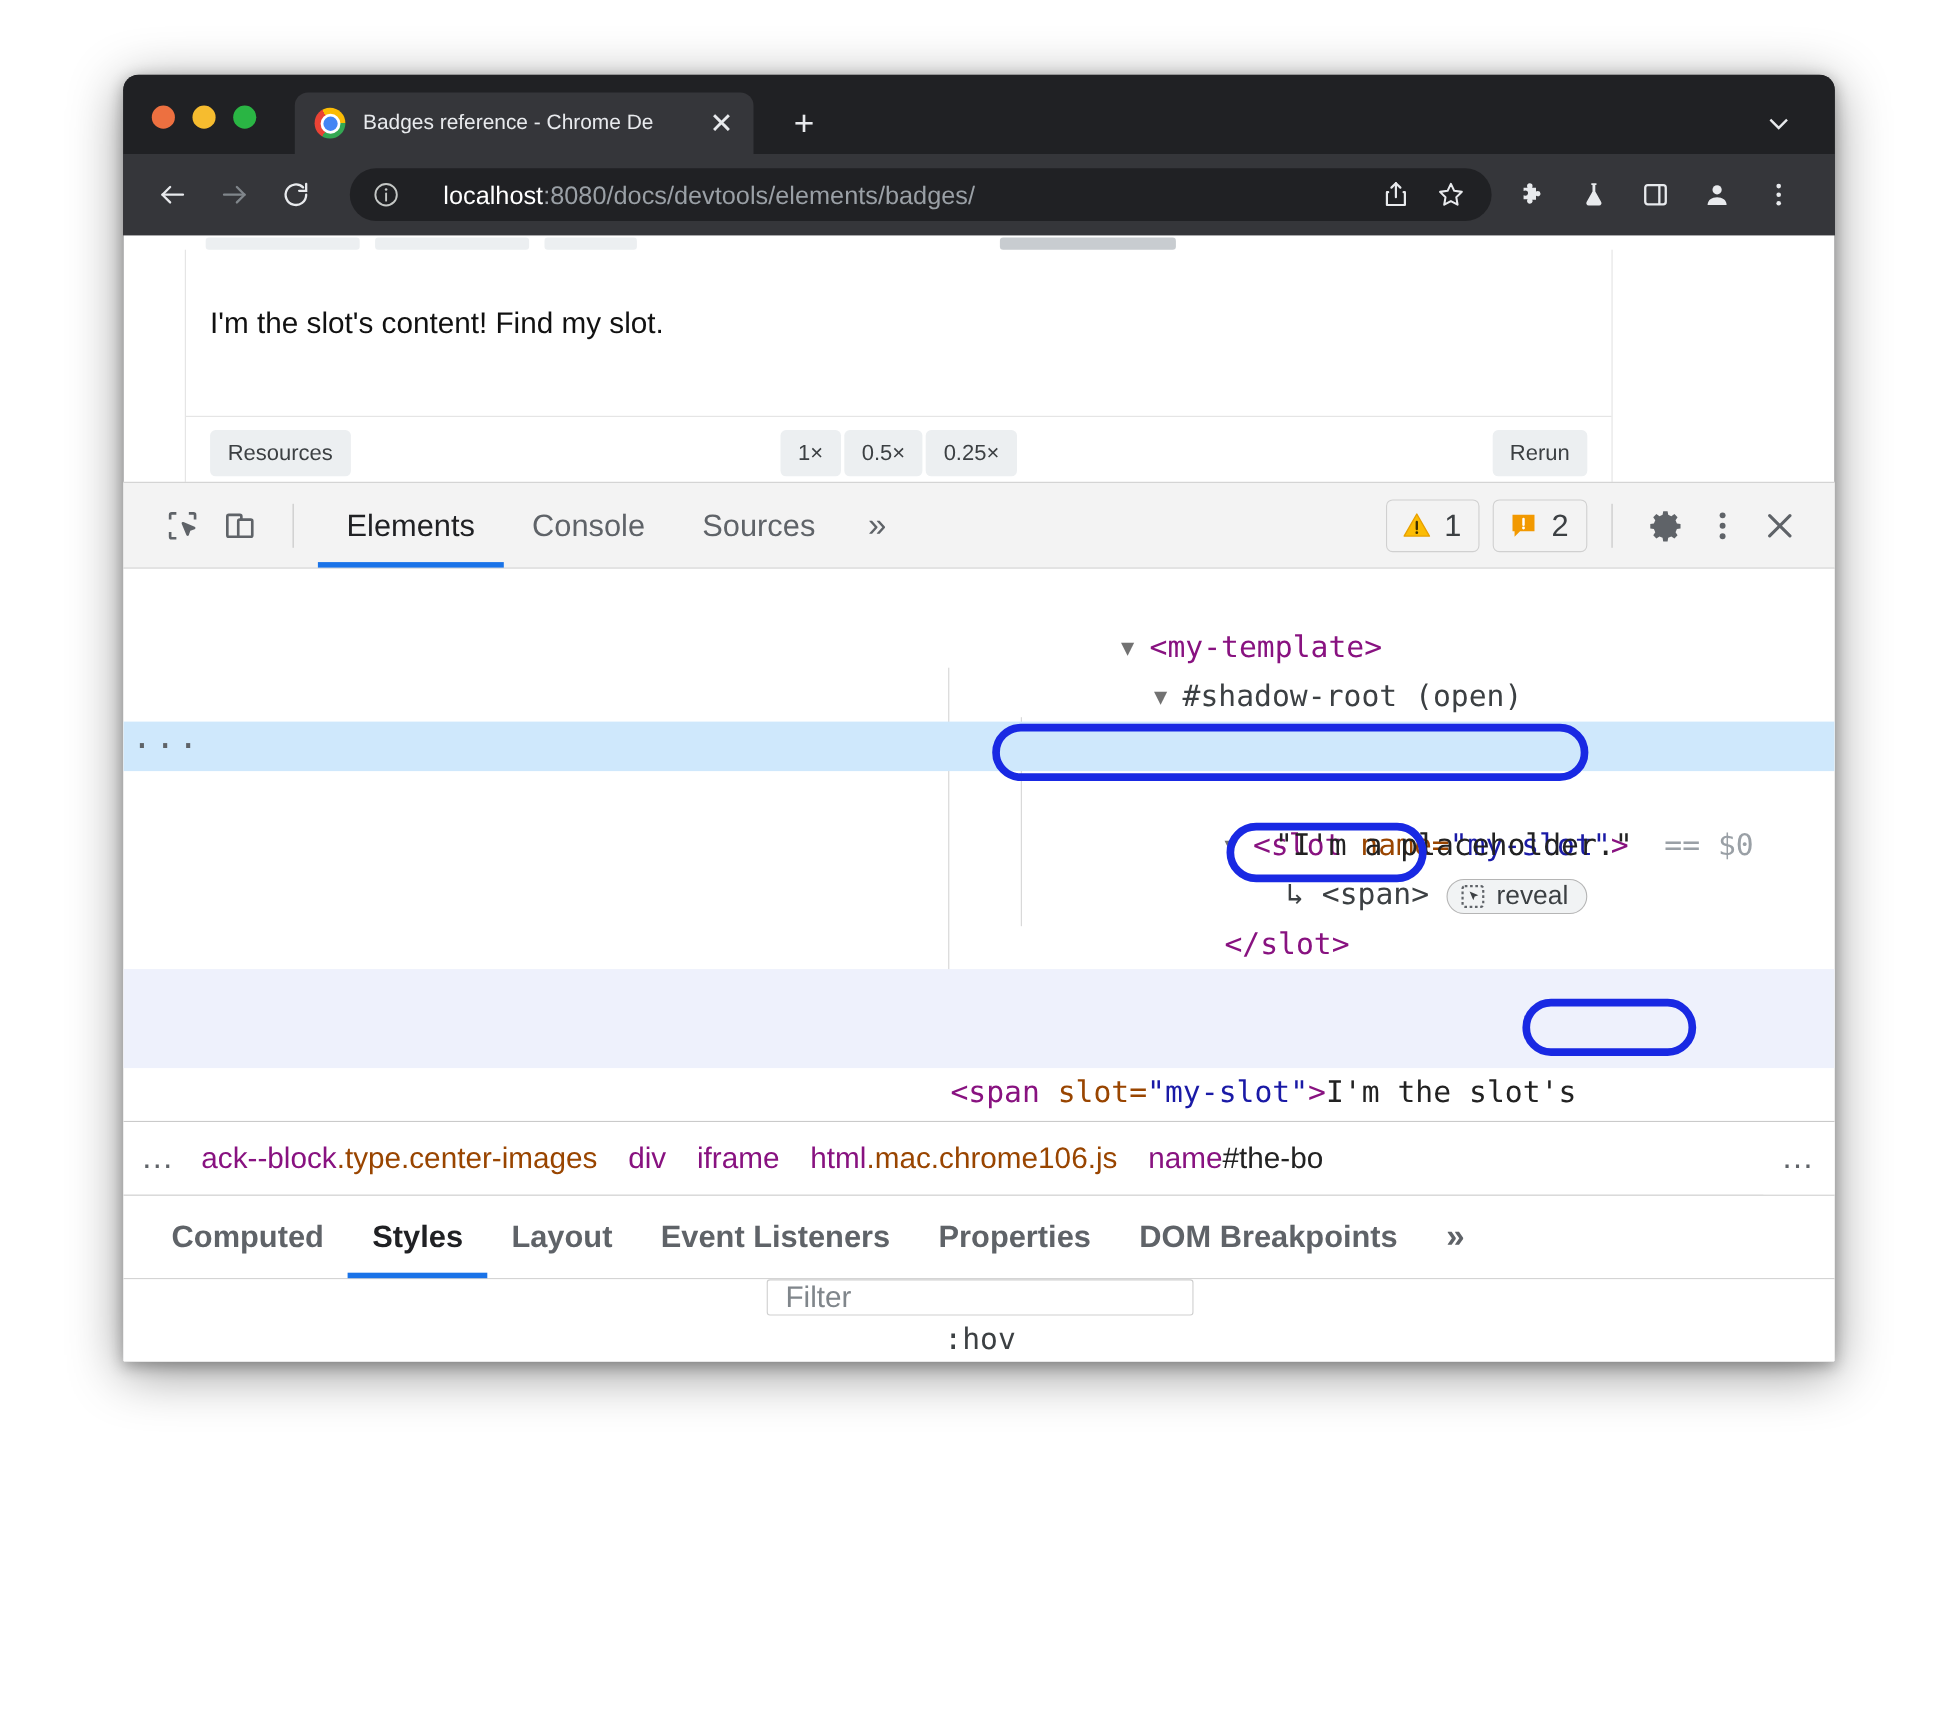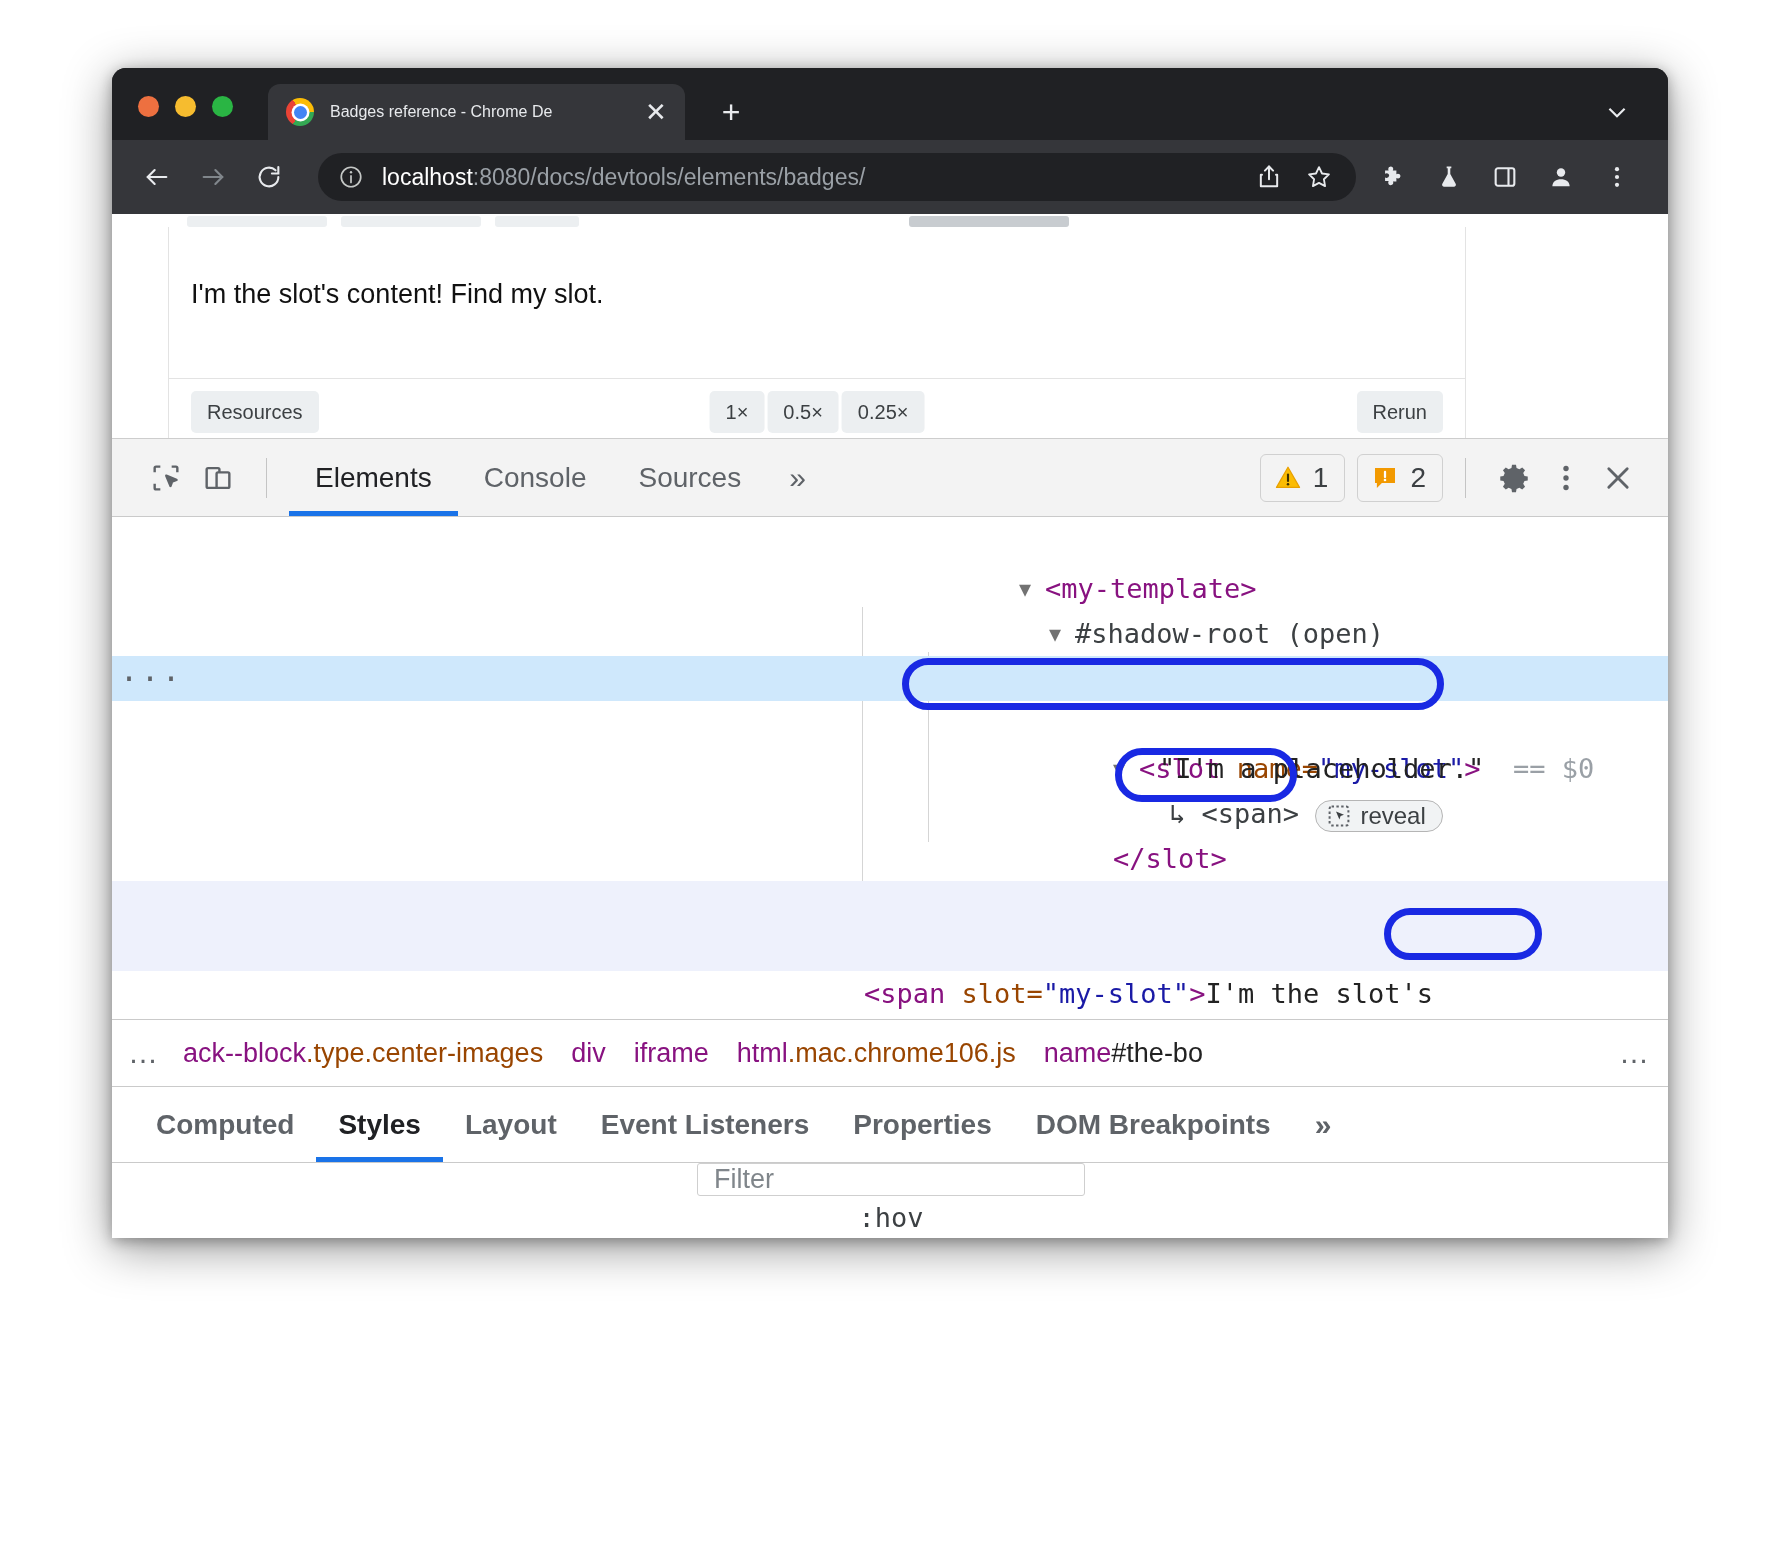--- a/index.html
+++ b/index.html
@@ -76,21 +76,21 @@
     width: 13px; height: 13px;
     margin: -6.5px 0 0 -6.5px;
     border-radius: 50%;
     background: #4285f4;
     box-shadow: 0 0 0 2.5px #fff;
   }
   .tab-title {
     flex: 1 1 auto;
     margin-left: 16px;
     color: #e8eaed;
-    font-size: 16px;
+    font-size: 19px;
     white-space: nowrap;
     overflow: hidden;
     -webkit-mask-image: linear-gradient(to right, #000 84%, transparent 99%);
             mask-image: linear-gradient(to right, #000 84%, transparent 99%);
   }
   .tab-close {
     flex: 0 0 auto;
     width: 30px; height: 30px;
     color: #e8eaed;
     font-size: 26px;
@@ -149,21 +149,21 @@
   .omni-info { flex: 0 0 auto; width: 26px; height: 26px; color: #c4c7c5; }
   .omni-info svg { width: 26px; height: 26px; }
   .omni-url {
     flex: 1 1 auto;
     margin-left: 18px;
     font-size: 23px;
     color: #9aa0a6;
     white-space: nowrap;
     overflow: hidden;
   }
-  .omni-url b { color: #ffffff; font-weight: 400; }
+  .omni-url b { color: #ffffff; font-weight: 400; margin-left: 21px; }
   .omni-actions { flex: 0 0 auto; display: flex; gap: 8px; }
   .omni-actions .tb-icon { margin-right: 0; width: 42px; flex: 0 0 42px; }
 
   .tb-right { flex: 0 0 auto; display: flex; align-items: center; margin-left: 8px; }
 
   
   .viewport {
     position: relative;
     height: 1024px;
     background: #ffffff;

